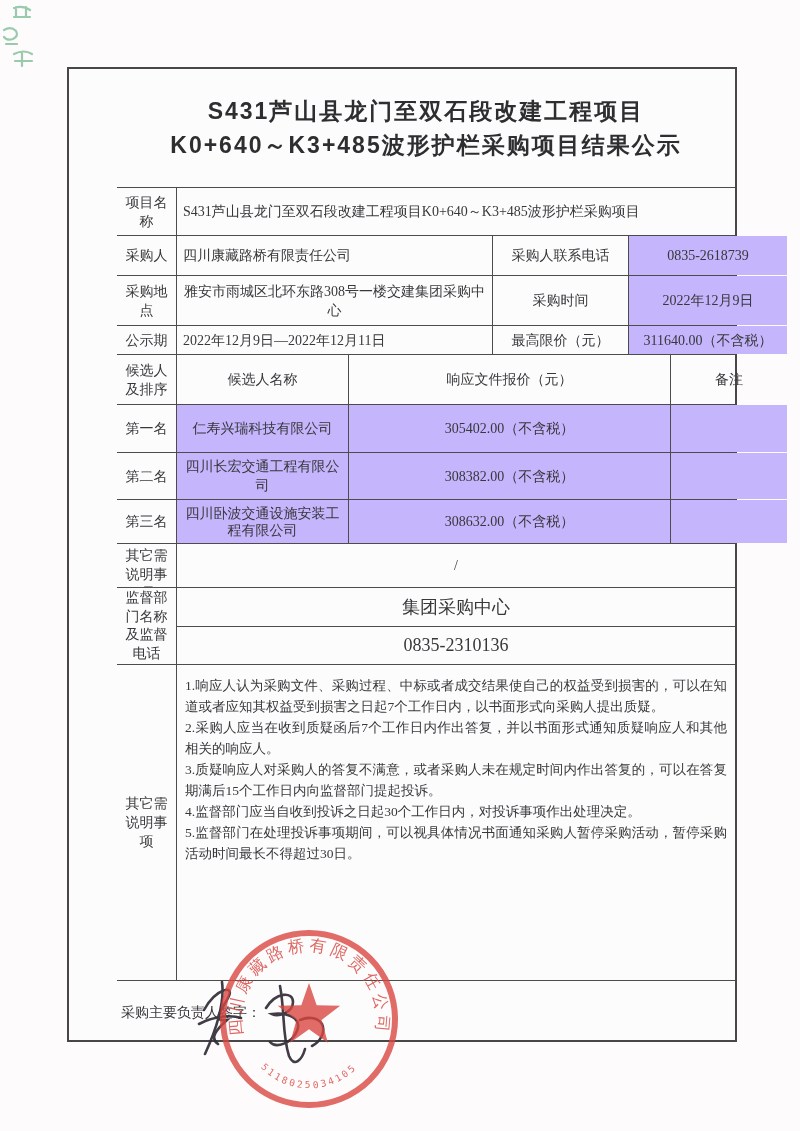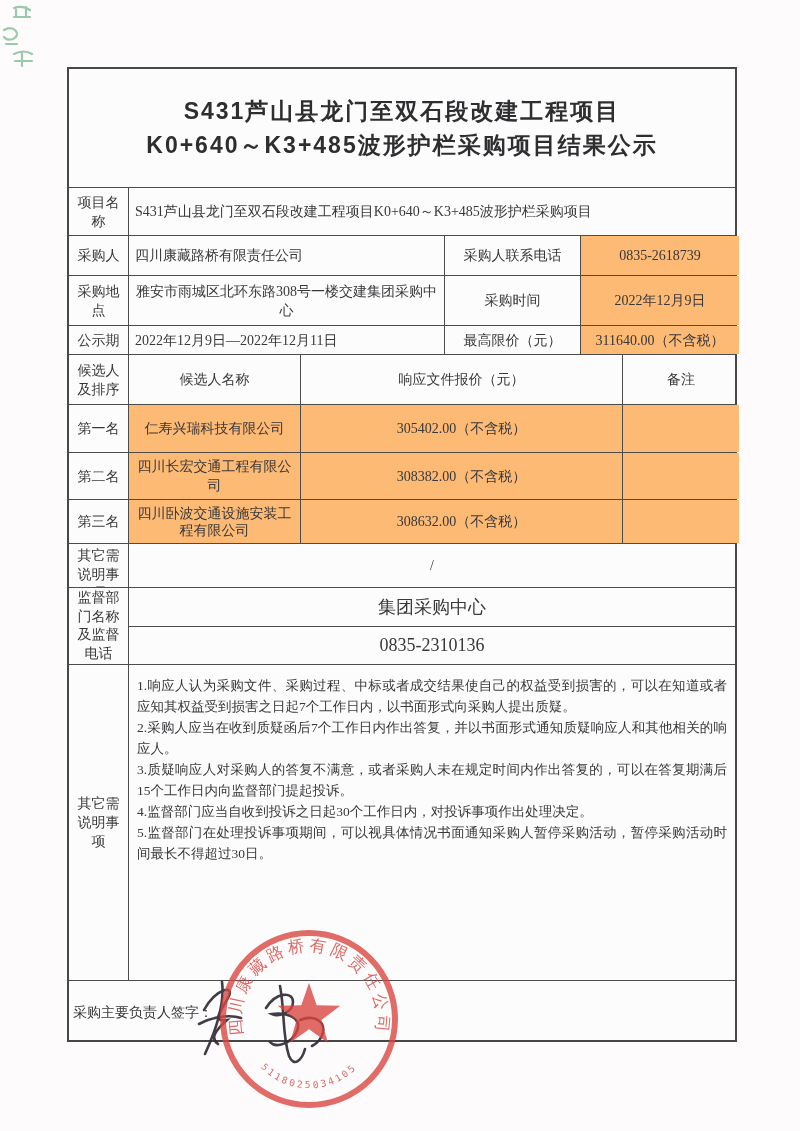--- a/index.html
+++ b/index.html
@@ -10,30 +10,31 @@
     color:#38373a;
     position:relative;
     overflow:hidden;
   }
   .page { position:absolute; inset:0; }
 
   .doc-table {
     position:absolute; left:67px; top:67px; width:670px; height:975px;
     border:2px solid #474747;
     background:#fdfcfd;
+    padding-left:48px;
   }
   .row { display:flex; border-top:1px solid #4c4c4c; }
   .row:first-child { border-top:none; }
   .cell { border-left:1px solid #4c4c4c; display:flex; align-items:center;
           font-size:14px; line-height:19px; padding:2px 6px; }
   .cell:first-child { border-left:none; }
   .label { justify-content:center; text-align:center; padding:2px 4px; }
   .center { justify-content:center; text-align:center; }
   .left { justify-content:flex-start; text-align:center; }
-  .tint { background:#fdba74; }
+  .tint { background:#c4b5fd; }
 
   .title-block { height:118px; display:flex; flex-direction:column;
                  align-items:center; justify-content:center; }
   .title-line { font-size:23px; font-weight:bold; letter-spacing:2px;
                 line-height:34px; color:#2e2d30;
                 font-family:"Liberation Sans","DejaVu Sans",sans-serif; }
 
   
   .w-label   { width:59px;  flex:none; }
   .w-wide    { flex:1; }

